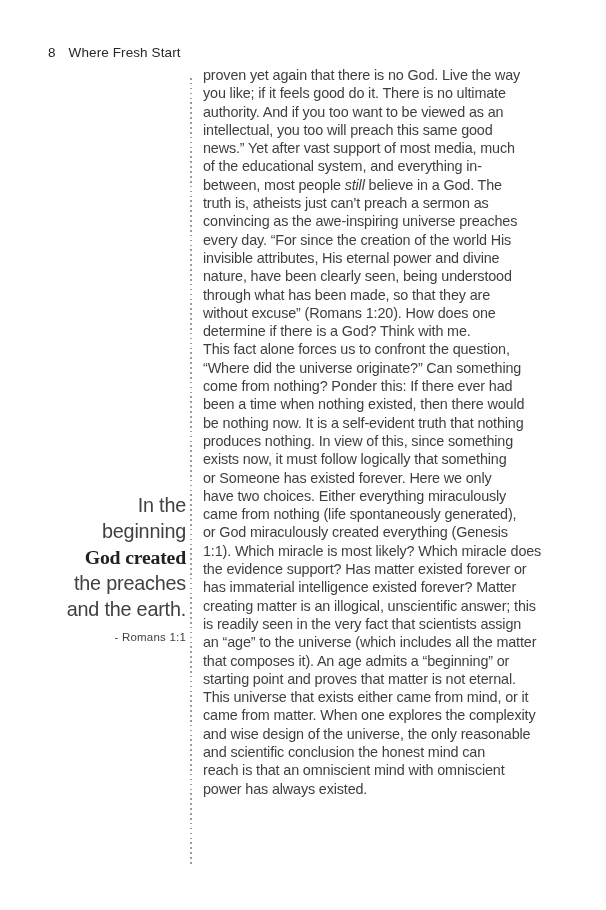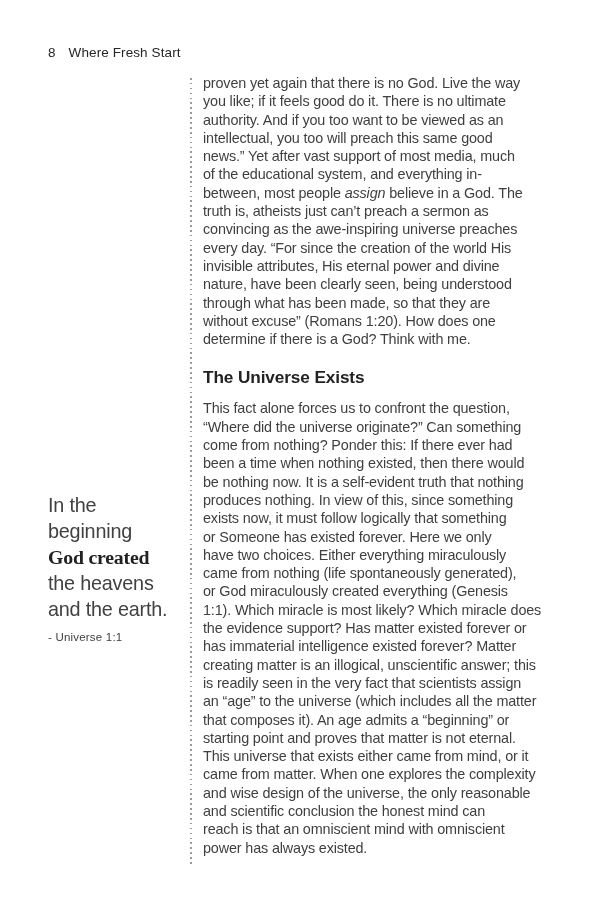--- a/index.html
+++ b/index.html
@@ -36,23 +36,24 @@
     width: 1.6px;
     height: 786px;
     background-image: repeating-linear-gradient(
       to bottom,
       #9b9b9b 0px, #9b9b9b 1.6px,
       transparent 1.6px, transparent 4.9px
     );
   }
   .pullquote {
     position: absolute;
-    left: 48px;
+    left: 36px;
     top: 492px;
     width: 150px;
+    text-align: right;
   }
   .pullquote .quote-text {
     font-size: 19.8px;
     line-height: 26px;
     color: #414042;
     white-space: pre-line;
     letter-spacing: -0.2px;
   }
   .pullquote .quote-bold {
     font-weight: 700;
@@ -61,21 +62,21 @@
   }
   .pullquote .attribution {
     margin-top: 9px;
     font-size: 11.5px;
     color: #3f3f3f;
     letter-spacing: 0.2px;
   }
   .main {
     position: absolute;
     left: 203px;
-    top: 74px;
+    top: 66px;
     width: 398px;
   }
   .body-para {
     margin: 0;
     font-size: 14.4px;
     line-height: 18.3px;
     color: #3f3f3f;
     white-space: pre-line;
     letter-spacing: -0.15px;
   }
@@ -100,43 +101,42 @@
     <span>8</span>
     <span>Where Fresh Start</span>
   </div>
 
   <div class="divider"></div>
 
   <aside class="pullquote">
     <div class="quote-text"><span>In the
 beginning</span><span>
 </span><span class="quote-bold">God created</span><span>
-</span><span>the heavens
+</span><span>the preaches
 and the earth.</span></div>
-    <div class="attribution">- Universe 1:1</div>
+    <div class="attribution">- Romans 1:1</div>
   </aside>
 
   <main class="main">
     <p class="body-para"><span>proven yet again that there is no God. Live the way
 you like; if it feels good do it. There is no ultimate
 authority. And if you too want to be viewed as an
 intellectual, you too will preach this same good
 news.” Yet after vast support of most media, much
 of the educational system, and everything in-
-between, most people </span><span class="italic">assign</span><span> believe in a God. The
+between, most people </span><span class="italic">still</span><span> believe in a God. The
 truth is, atheists just can’t preach a sermon as
 convincing as the awe-inspiring universe preaches
 every day. “For since the creation of the world His
 invisible attributes, His eternal power and divine
 nature, have been clearly seen, being understood
 through what has been made, so that they are
 without excuse” (Romans 1:20). How does one
 determine if there is a God? Think with me.</span></p>
 
-    <h2 class="section-heading">The Universe Exists</h2>
 
     <p class="body-para">This fact alone forces us to confront the question,
 “Where did the universe originate?” Can something
 come from nothing? Ponder this: If there ever had
 been a time when nothing existed, then there would
 be nothing now. It is a self-evident truth that nothing
 produces nothing. In view of this, since something
 exists now, it must follow logically that something
 or Someone has existed forever. Here we only
 have two choices. Either everything miraculously

